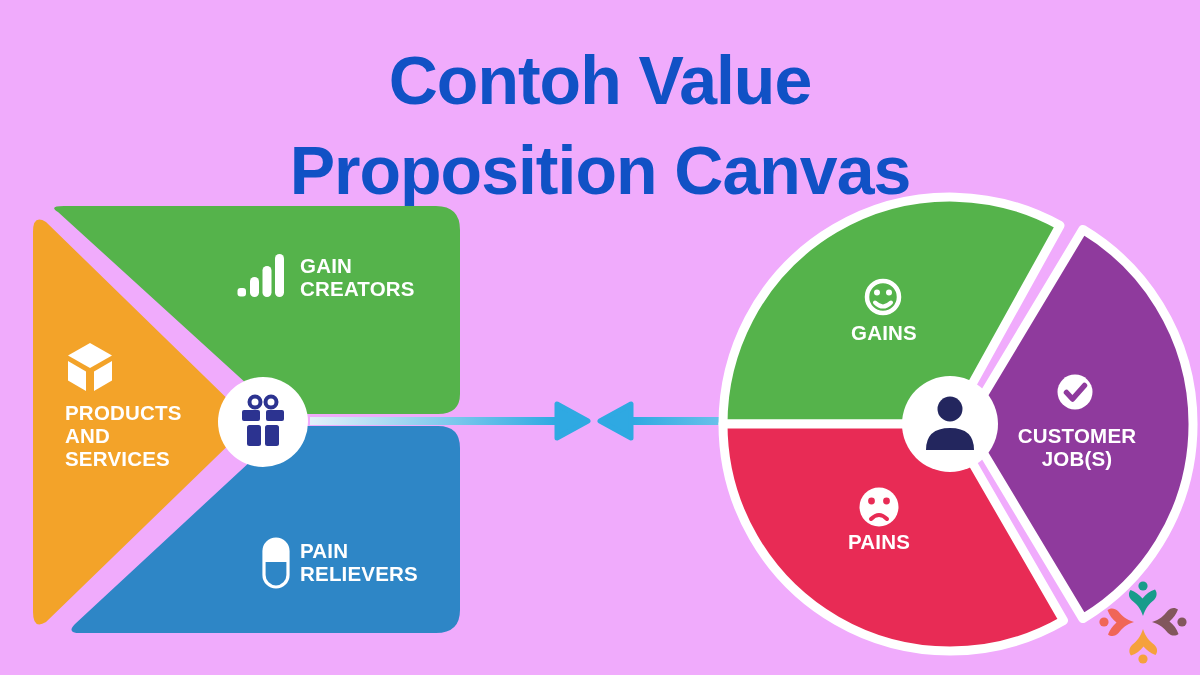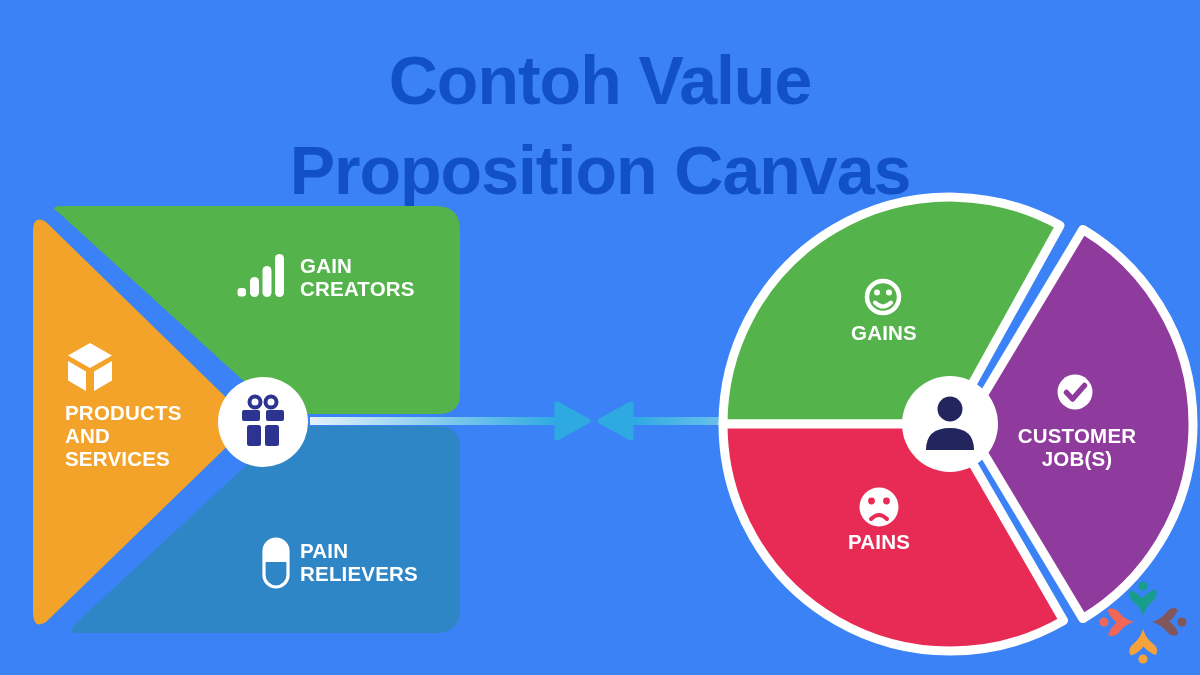--- a/index.html
+++ b/index.html
@@ -1,16 +1,16 @@
 <!DOCTYPE html>
 <html><head>
 <meta charset="utf-8">
 <style>
   html,body{margin:0;padding:0;background:#ffffff;}
-  .canvas{position:relative;width:1200px;height:675px;background:#3b82f6;overflow:hidden;
+  .canvas{position:relative;width:1200px;height:675px;background:#f0abfc;overflow:hidden;
           font-family:"Liberation Sans", sans-serif;}
   svg{position:absolute;left:0;top:0;}
   .title-text{font-family:"Liberation Sans", sans-serif;font-weight:bold;font-size:68px;letter-spacing:-1px;}
   .lbl{font-family:"Liberation Sans", sans-serif;font-weight:bold;fill:#ffffff;font-size:20.5px;letter-spacing:0.2px;}
 </style>
 </head>
 <body>
 
 <div class="canvas">
 <svg width="1200" height="675" viewBox="0 0 1200 675">

